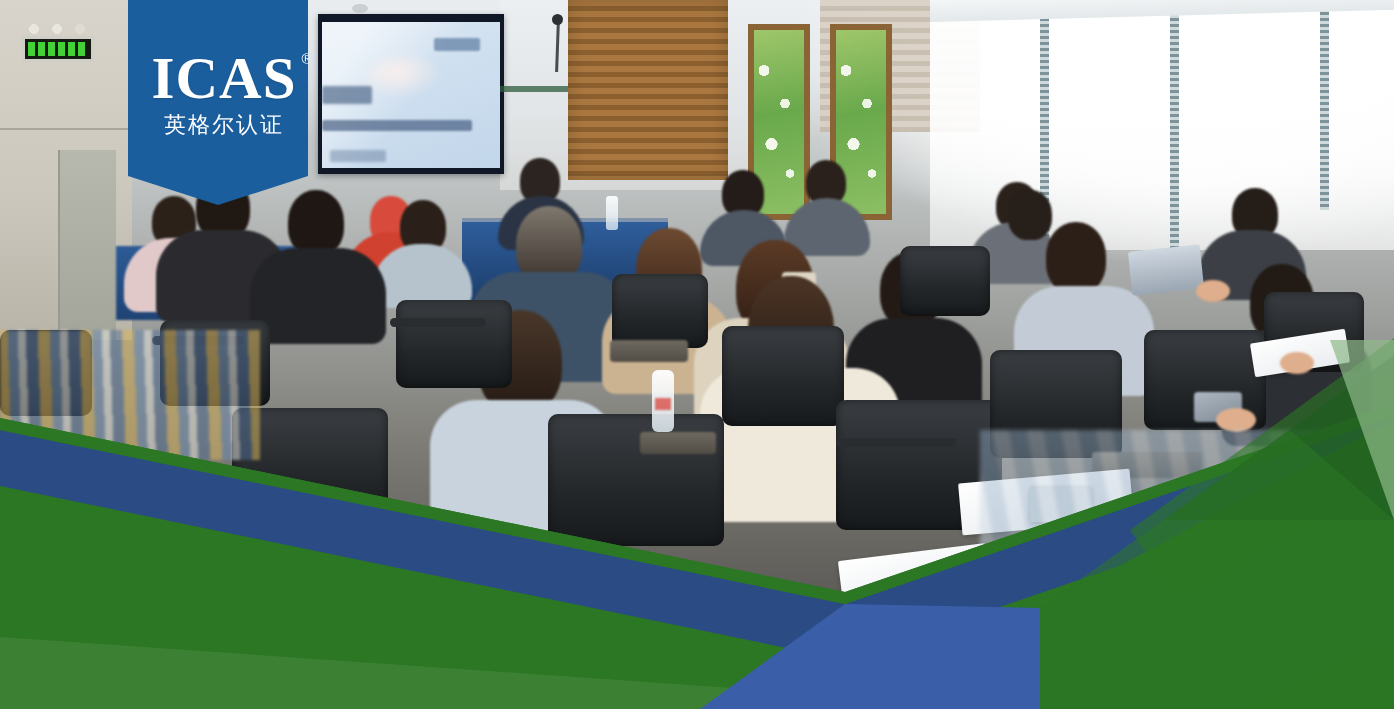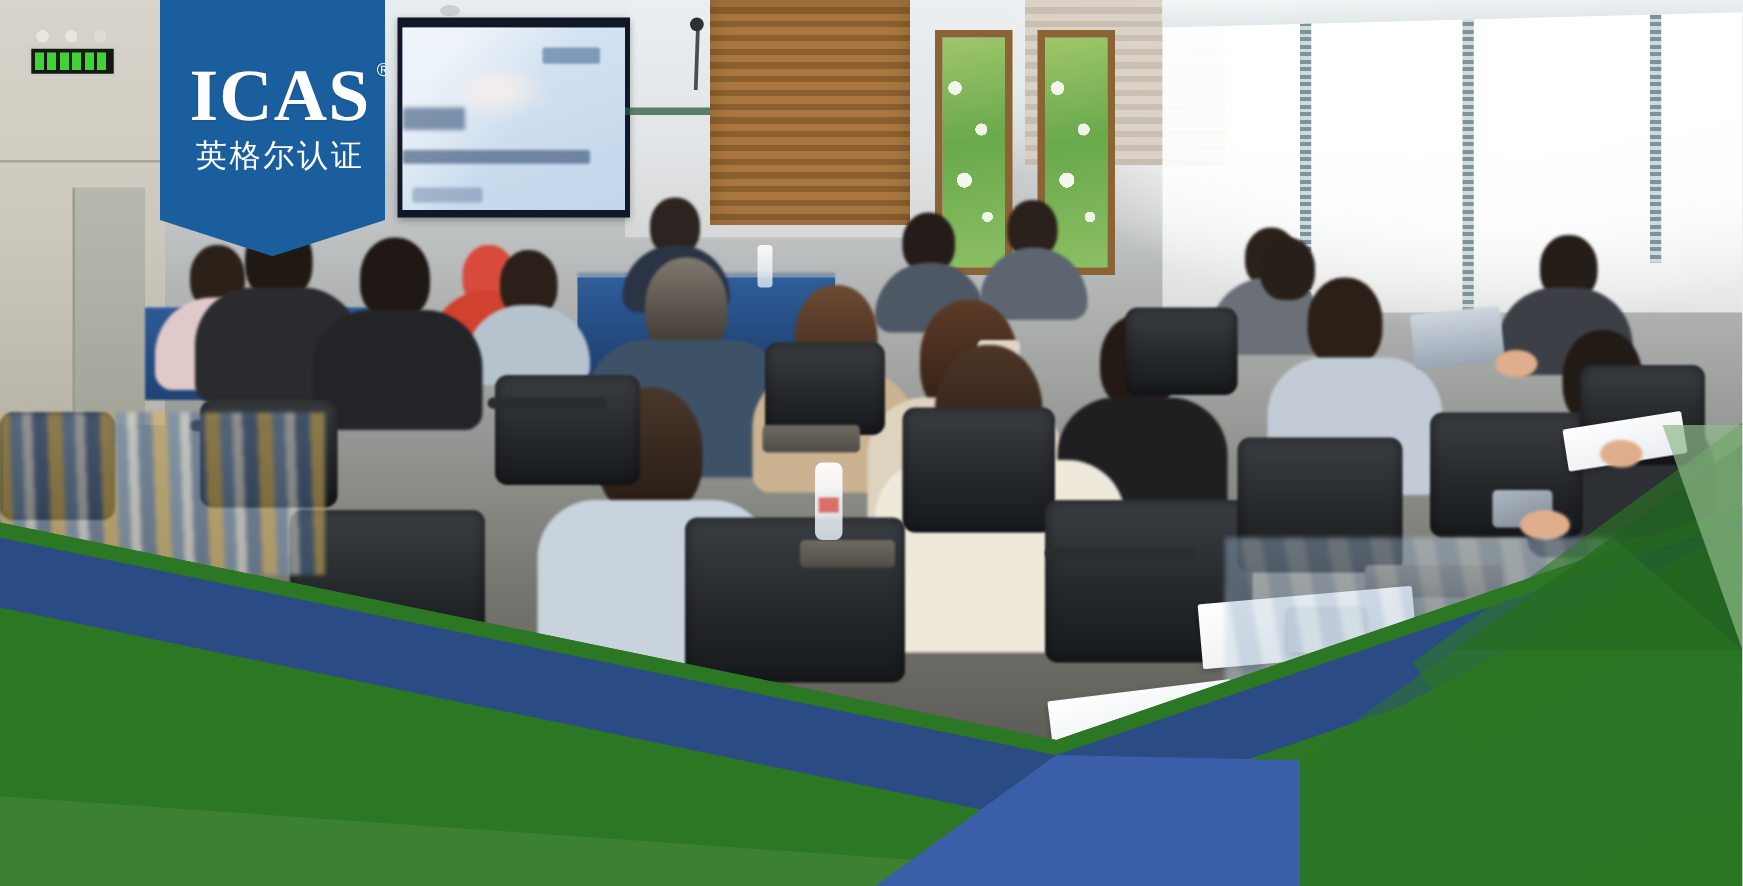--- a/index.html
+++ b/index.html
@@ -267,21 +267,21 @@
   }
   .logo-reg{
     position:absolute; right:-17px; top:2px;
     font-size:15px; font-weight:400;
     font-family:"Liberation Sans", sans-serif;
   }
   .logo-cn{
     margin-top:8px;
     color:#ffffff;
     font-family:"Liberation Sans", sans-serif;
-    font-size:25px;
+    font-size:22px;
     letter-spacing:2px;
     line-height:1;
   }
 
   
   .deco{ position:absolute; left:0; top:0; width:1394px; height:709px; pointer-events:none; }
 </style>
 </head>
 <body>
 

